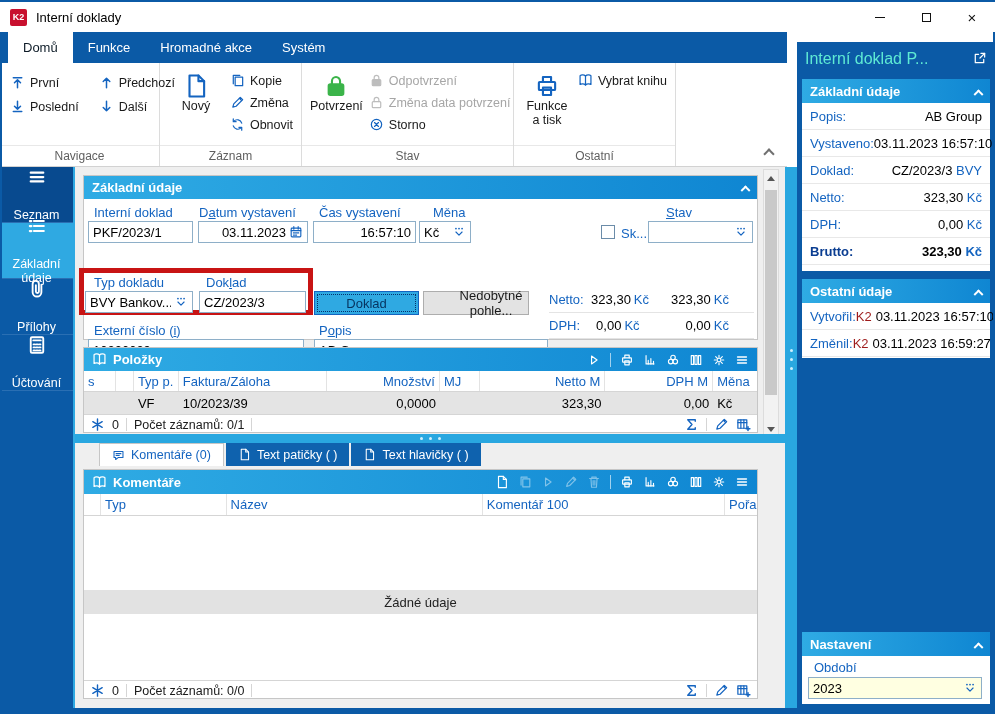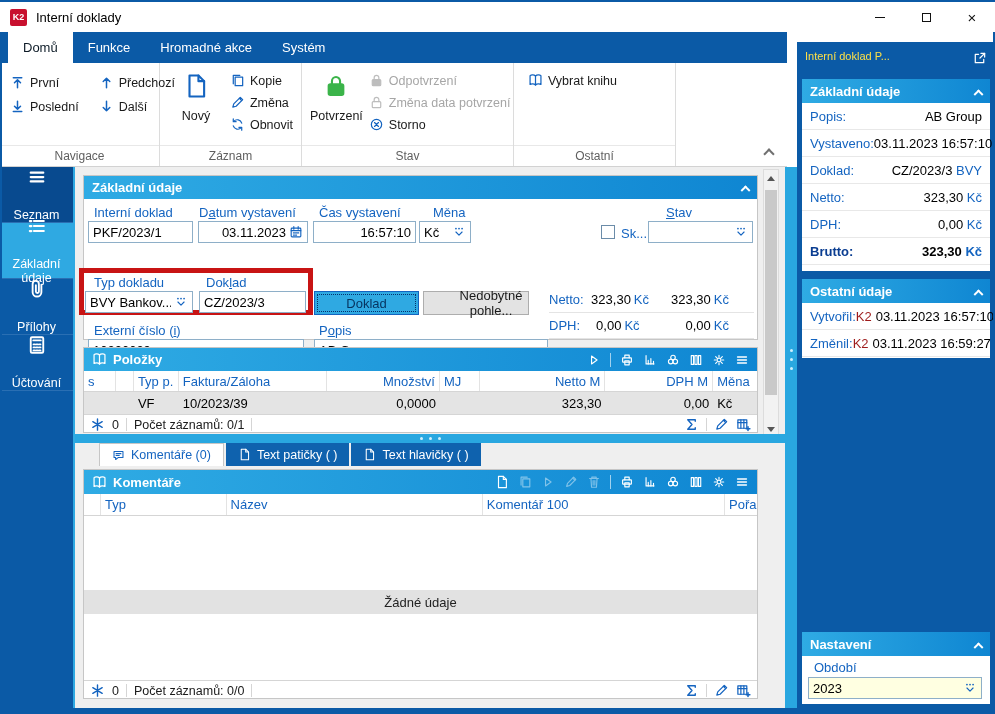--- a/index.html
+++ b/index.html
@@ -36,21 +36,21 @@
   .rgroup { display:flex; flex-direction:column; border-right:1px solid #dcdcdc; }
   .rg-body { flex:1; display:flex; padding:6px 8px 0 8px; }
   .rg-label { height:21px; display:flex; align-items:center; justify-content:center;
               color:#5f5f5f; font-size:12px; border-top:1px solid #e8e8e8; }
   .navgrid { display:grid; grid-template-columns:auto auto; column-gap:20px; row-gap:9px;
              padding:6px 2px; align-content:start; }
   .ritem { display:flex; align-items:center; gap:5px; font-size:12.5px; color:#1a1a1a; white-space:nowrap; }
   .ritem .i { color:#1464C0; }
   .ritem.disabled { color:#A6A6A6; }
   .ritem.disabled .i { color:#BDBDBD; }
-  .bigbtn { width:64px; display:flex; flex-direction:column; align-items:center; gap:10px;
+  .bigbtn { width:64px; display:flex; flex-direction:column; align-items:center; gap:0;
             padding-top:4px; font-size:12.5px; text-align:center; line-height:1.15; color:#1a1a1a; }
   .bigbtn .i-lg { color:#1464C0; }
   .smallcol { display:flex; flex-direction:column; gap:7px; padding-top:4px; margin-left:6px; }
   .green { color:#3BB44A !important; }
   .ribbon-collapse { position:absolute; right:14px; bottom:8px; width:8px; height:8px;
                      border-left:2px solid #707070; border-top:2px solid #707070;
                      transform:rotate(45deg); }
 
   
   .sidebar { position:absolute; left:0; top:165px; width:75px; height:541px; background:#0B5AA6;
@@ -134,21 +134,21 @@
   .btabs { position:absolute; left:8px; top:276px; height:23px; display:flex; gap:2px; }
   .btab { display:flex; align-items:center; gap:6px; padding:0 12px; background:#0F62AE; color:#fff;
           font-size:12.5px; white-space:nowrap; }
   .btab .i { width:13px; height:13px; }
   .btab.active { background:#fff; color:#1464C0; border:1px solid #C6C6C6; border-bottom:none;margin-left:16px; }
   .emptyband { position:absolute; left:0; right:0; height:24px; background:#E2E2E2; display:flex;
                align-items:center; justify-content:center; color:#222; }
 
   
   .rpanel { position:absolute; left:797px; top:40px; width:198px; height:666px; background:#0B5AA6; }
-  .rp-title { position:absolute; left:8px; top:8px; color:#fde047; font-size:11px; }
+  .rp-title { position:absolute; left:8px; top:8px; color:#5eead4; font-size:16px; }
   .rp-expand { position:absolute; right:8px; top:9px; color:#fff; }
   .card { position:absolute; left:5px; width:188px; background:#fff; }
   .card .phead { height:24px; }
   .crow { height:27px; display:flex; align-items:center; padding:0 8px; border-bottom:1px solid #E8E8E8;
           font-size:13px; }
   .crow .lbl { color:#1464C0; }
   .crow .val { margin-left:auto; color:#000; white-space:nowrap; }
   .crow .sfx { color:#1464C0; white-space:pre; }
   .crow.bold .lbl { color:#0a3d91; font-weight:bold; }
   .crow.bold .val, .crow.bold .sfx { font-weight:bold; }
@@ -409,20 +409,26 @@
               </svg>
               <span>Storno</span>
             </div>
         </div>
       </div>
       <div class="rg-label">Stav</div>
     </div>
 
     <div class="rgroup" style="width:162px">
       <div class="rg-body">
+        <div class="bigbtn" style="width:66px">
+            <svg class="i i-lg">
+              <use href="#s-printer"></use>
+            </svg>
+            <span>Funkce a tisk</span>
+          </div>
         <div class="smallcol">
           <div class="ritem">
               <svg class="i">
                 <use href="#s-book"></use>
               </svg>
               <span>Vybrat knihu</span>
             </div>
         </div>
       </div>
       <div class="rg-label">Ostatní</div>

